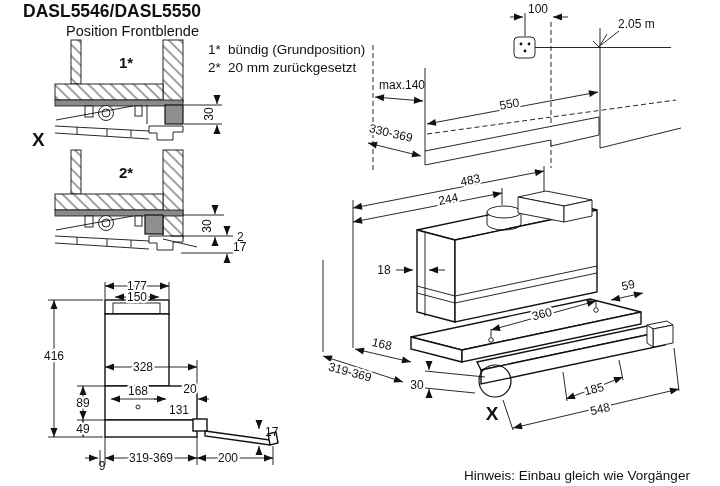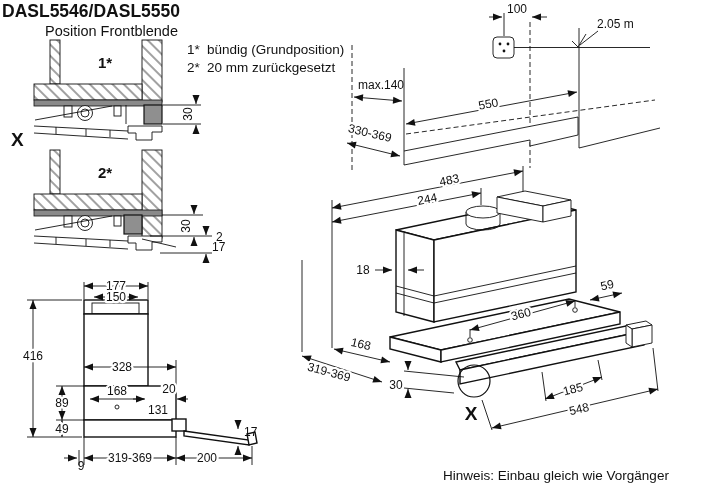--- a/index.html
+++ b/index.html
@@ -1,17 +1,17 @@
 <!DOCTYPE html>
 <html><head>
 <meta charset="utf-8">
 <style>
   html,body{margin:0;padding:0;background:#fff;}
   #stage{position:relative;width:669px;height:486px;background:#fff;overflow:hidden;
-         font-family:"Liberation Sans",sans-serif;}
+         font-family:"Liberation Sans",sans-serif;margin-left:21px;}
   svg{display:block;}
   .of {fill:#fff;stroke:#111;stroke-width:1.4;stroke-linejoin:miter;}
   .t  {fill:none;stroke:#111;stroke-width:0.9;}
   .tf {fill:#fff;stroke:#111;stroke-width:0.9;}
   .d  {fill:none;stroke:#111;stroke-width:0.9;}
   .ds {stroke-dasharray:5 3;}
   .lbl{font:12px "Liberation Sans",sans-serif;fill:#111;}
   .halo{paint-order:stroke;stroke:#fff;stroke-width:4.5;stroke-linejoin:round;}
   .sec{font:bold 15px "Liberation Sans",sans-serif;fill:#111;}
   .mark{font:bold 19px "Liberation Sans",sans-serif;fill:#111;}

